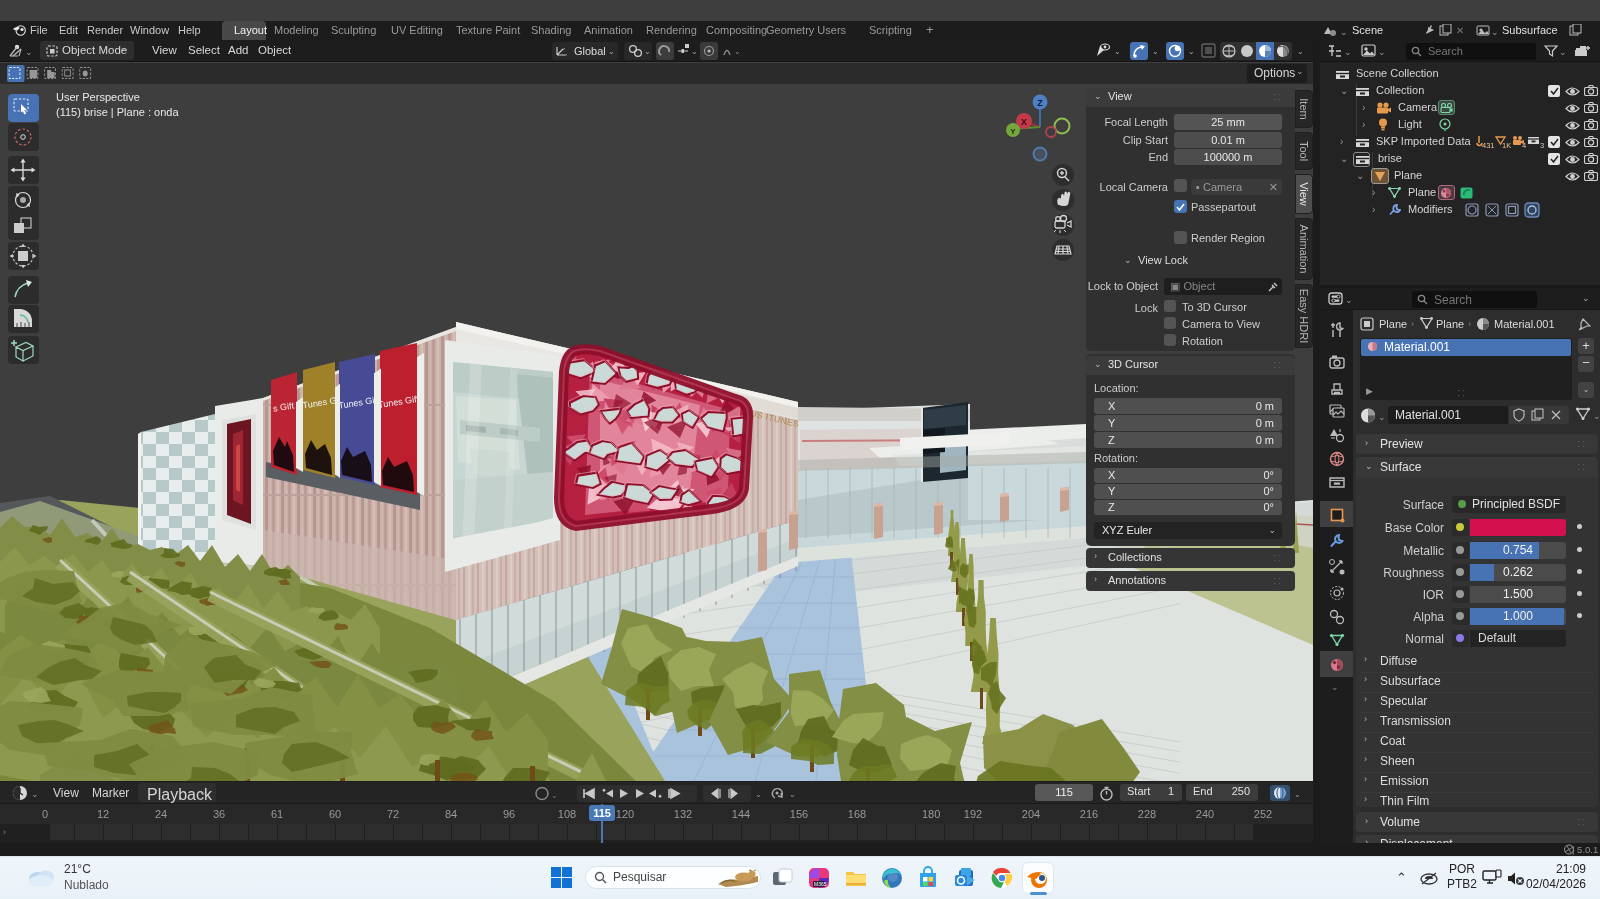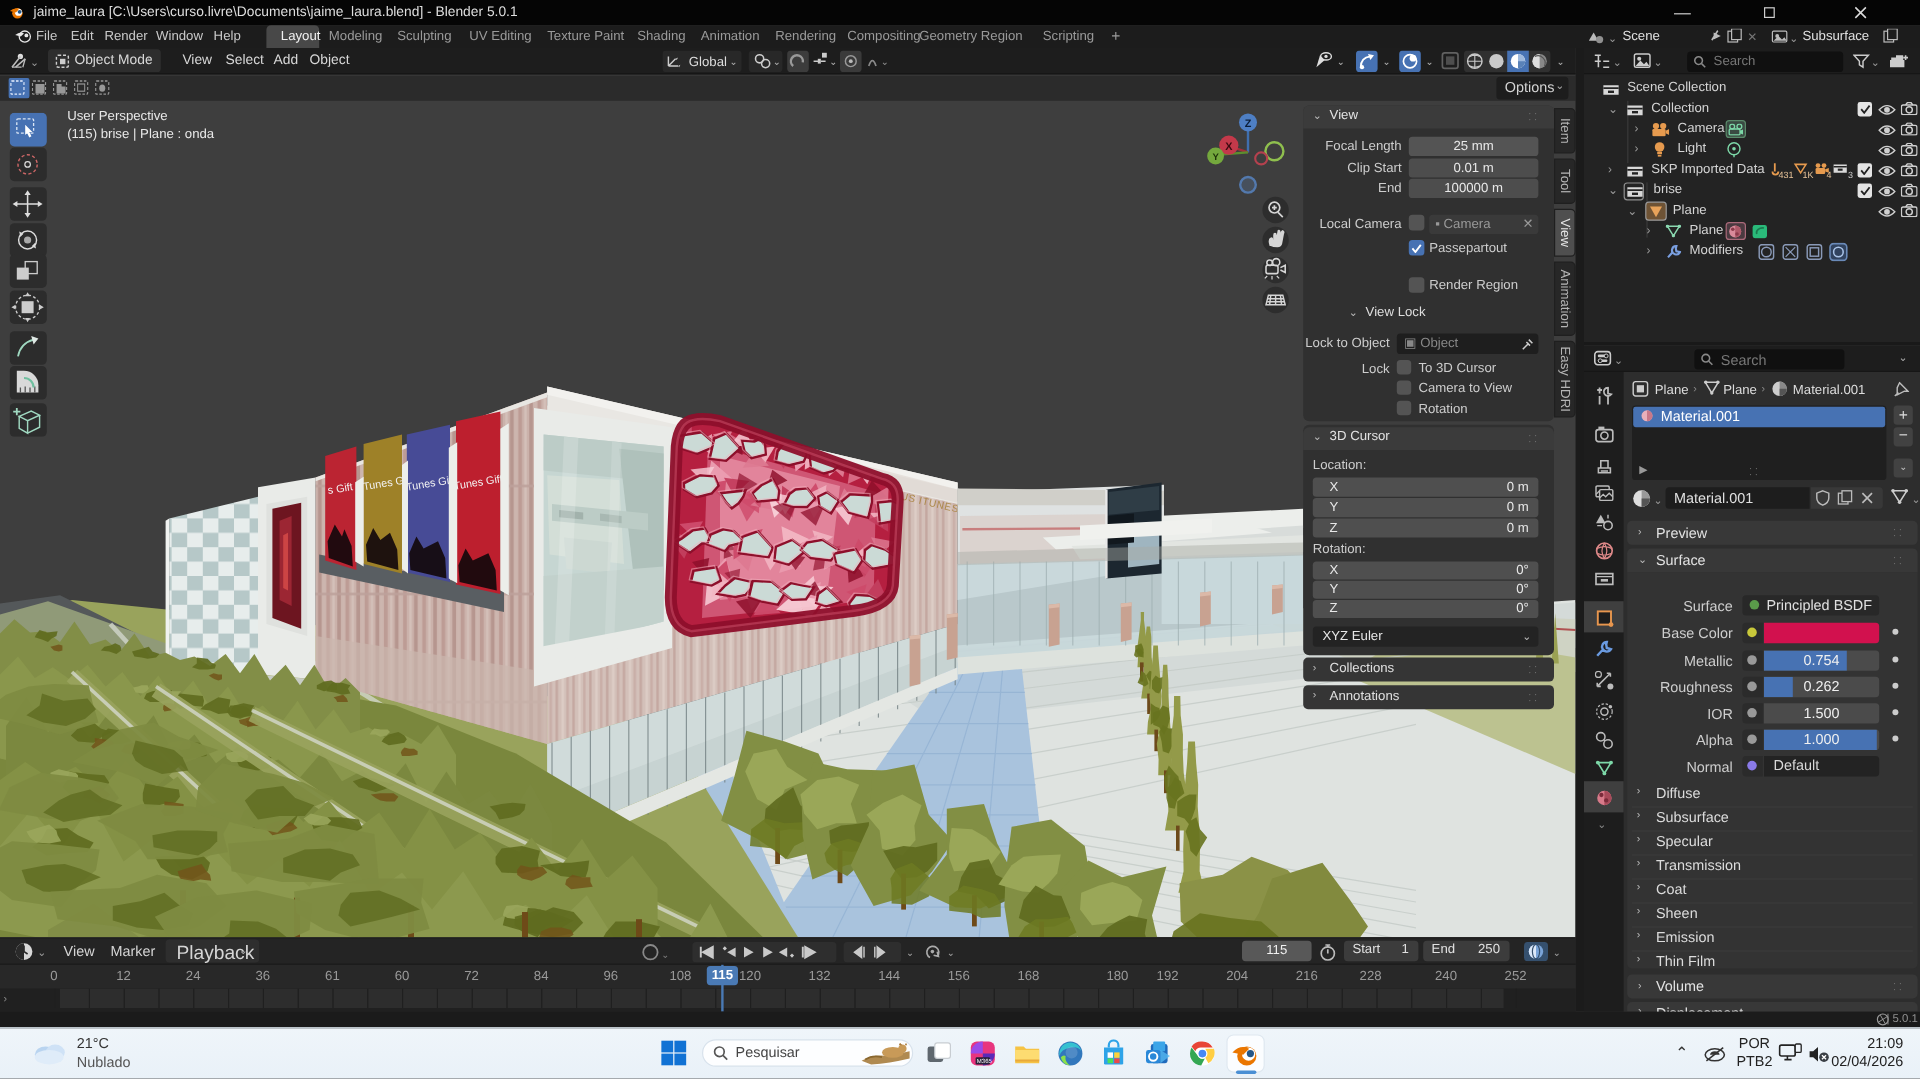--- a/index.html
+++ b/index.html
@@ -1,32 +1,18 @@
 <!DOCTYPE html>
 <html><head><meta charset="utf-8"><style>
 *{margin:0;padding:0;box-sizing:border-box}
 html,body{width:1600px;height:899px;overflow:hidden;background:#3e3e3e;font-family:"Liberation Sans",sans-serif;-webkit-font-smoothing:antialiased}
 .abs{position:absolute}
 #root{position:relative;width:1600px;height:899px}
 </style></head><body>
 <div id="root">
-<div class="abs" style="left:0;top:0;width:1600px;height:21px;background:#050505;color:#dedede">
- <svg class="abs" style="left:7px;top:3px" width="15" height="15" viewBox="0 0 24 24">
-        <circle cx="12" cy="13" r="7" fill="#ea7600"></circle>
-        <circle cx="13.5" cy="11.5" r="4.8" fill="#fff"></circle>
-        <circle cx="15" cy="11" r="2.6" fill="#265787"></circle>
-        <path d="M2,10 Q8,4 14,8 L10,12 Z" fill="#ea7600"></path>
-      </svg>
- <span class="abs" style="left:28px;top:4px;font-size:11.5px">jaime_laura [C:\Users\curso.livre\Documents\jaime_laura.blend] - Blender 5.0.1</span>
- <span class="abs" style="left:1395px;top:3px;width:14px;height:1px;border-top:1px solid #cfcfcf;top:11px"></span>
- <span class="abs" style="left:1470px;top:6px;width:9px;height:9px;border:1px solid #cfcfcf"></span>
- <svg class="abs" style="left:1545px;top:5px" width="11" height="11" viewBox="0 0 10 10">
-        <path d="M1,1 L9,9 M9,1 L1,9" stroke="#dadada" stroke-width="1.2"></path>
-      </svg>
-</div>
 <div class="abs" style="left:0;top:21px;width:1600px;height:19px;background:#1c1c1c;color:#c9c9c9;font-size:11px">
  <svg class="abs" style="left:12px;top:3px" width="16" height="13" viewBox="0 0 24 18">
         <circle cx="13" cy="9" r="7" fill="none" stroke="#e8e8e8" stroke-width="1.6"></circle>
         <circle cx="15" cy="7.5" r="2.4" fill="#e8e8e8"></circle>
         <path d="M1,7 Q7,2 12,5 L8,9 Z" fill="#e8e8e8"></path>
       </svg>
  <span class="abs" style="left:30px;top:3px">File</span>
  <span class="abs" style="left:59px;top:3px">Edit</span>
  <span class="abs" style="left:87px;top:3px">Render</span>
  <span class="abs" style="left:130px;top:3px">Window</span>
@@ -34,21 +20,21 @@
  <span class="abs" style="left:222px;top:0px;width:44px;height:19px;background:#484848;border-radius:4px 4px 0 0"></span>
  <span class="abs" style="left:234px;top:3px;color:#f2f2f2">Layout</span>
  <span class="abs" style="left:274px;top:3px;color:#9a9a9a">Modeling</span>
  <span class="abs" style="left:331px;top:3px;color:#9a9a9a">Sculpting</span>
  <span class="abs" style="left:391px;top:3px;color:#9a9a9a">UV Editing</span>
  <span class="abs" style="left:456px;top:3px;color:#9a9a9a">Texture Paint</span>
  <span class="abs" style="left:531px;top:3px;color:#9a9a9a">Shading</span>
  <span class="abs" style="left:584px;top:3px;color:#9a9a9a">Animation</span>
  <span class="abs" style="left:646px;top:3px;color:#9a9a9a">Rendering</span>
  <span class="abs" style="left:706px;top:3px;color:#9a9a9a">Compositing</span>
- <span class="abs" style="left:766px;top:3px;color:#9a9a9a">Geometry Region</span>
+ <span class="abs" style="left:766px;top:3px;color:#9a9a9a">Geometry Users</span>
  <span class="abs" style="left:869px;top:3px;color:#9a9a9a">Scripting</span>
  <span class="abs" style="left:926px;top:1px;color:#9a9a9a;font-size:13px">+</span>
  <span class="abs" style="left:1352px;top:3px;color:#e0e0e0">Scene</span>
  <span class="abs" style="left:1502px;top:3px;color:#e0e0e0">Subsurface</span>
 </div>
 <svg class="abs" style="left:1322px;top:24px" width="260" height="14" viewBox="0 0 260 14">
  <path d="M2,10 L6,3 L10,10 Z" fill="#b9b9b9"></path>
       <circle cx="11" cy="9" r="3" fill="#909090"></circle>
  <text x="18" y="11" font-size="9" fill="#999">⌄</text>
  <g transform="translate(104,0)">
@@ -1456,21 +1442,21 @@
       <span class="abs" style="left:553px;top:27px;width:28px;text-align:center;color:#9a9a9a">108</span>
       <span class="abs" style="left:611px;top:27px;width:28px;text-align:center;color:#9a9a9a">120</span>
       <span class="abs" style="left:669px;top:27px;width:28px;text-align:center;color:#9a9a9a">132</span>
       <span class="abs" style="left:727px;top:27px;width:28px;text-align:center;color:#9a9a9a">144</span>
       <span class="abs" style="left:785px;top:27px;width:28px;text-align:center;color:#9a9a9a">156</span>
       <span class="abs" style="left:843px;top:27px;width:28px;text-align:center;color:#9a9a9a">168</span>
       <span class="abs" style="left:922px;top:27px;width:28px;text-align:left;color:#9a9a9a">180</span>
       <span class="abs" style="left:959px;top:27px;width:28px;text-align:center;color:#9a9a9a">192</span>
       <span class="abs" style="left:1017px;top:27px;width:28px;text-align:center;color:#9a9a9a">204</span>
       <span class="abs" style="left:1075px;top:27px;width:28px;text-align:center;color:#9a9a9a">216</span>
-      <span class="abs" style="left:1133px;top:27px;width:28px;color:#9a9a9a">228</span>
+      <span class="abs" style="left:1133px;top:27px;width:28px;text-align:center;color:#9a9a9a">228</span>
       <span class="abs" style="left:1191px;top:27px;width:28px;text-align:center;color:#9a9a9a">240</span>
       <span class="abs" style="left:1249px;top:27px;width:28px;text-align:center;color:#9a9a9a">252</span>
 <div class="abs" style="left:0;top:43px;width:1313px;height:19px;background:#202020"></div>
 <div class="abs" style="left:50px;top:43px;width:1203px;height:16px;background:#2d2d2d"></div>
 <span class="abs" style="left:45px;top:43px;width:1px;height:16px;background:#1f1f1f"></span>
       <span class="abs" style="left:74px;top:43px;width:1px;height:16px;background:#1f1f1f"></span>
       <span class="abs" style="left:103px;top:43px;width:1px;height:16px;background:#1f1f1f"></span>
       <span class="abs" style="left:132px;top:43px;width:1px;height:16px;background:#1f1f1f"></span>
       <span class="abs" style="left:161px;top:43px;width:1px;height:16px;background:#1f1f1f"></span>
       <span class="abs" style="left:190px;top:43px;width:1px;height:16px;background:#1f1f1f"></span>

